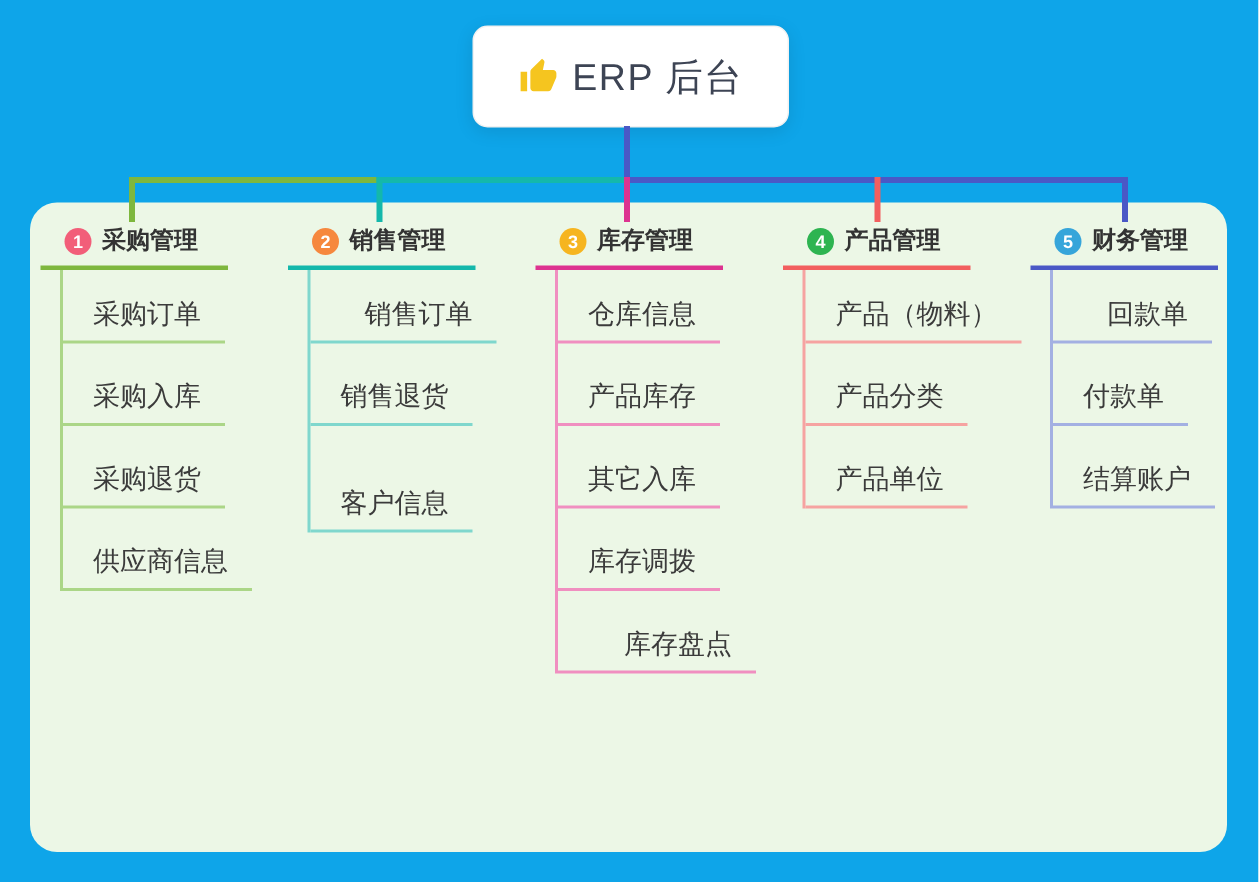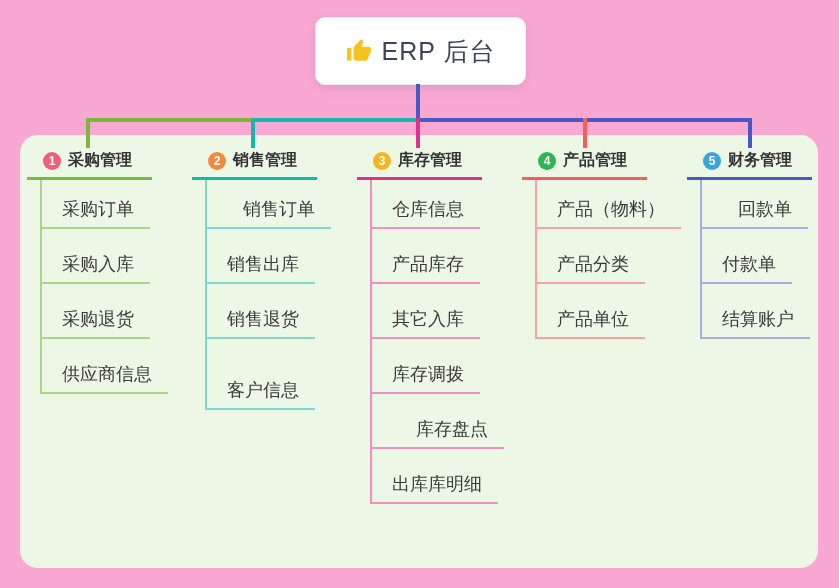--- a/index.html
+++ b/index.html
@@ -1,17 +1,17 @@
 <!DOCTYPE html>
 <html><head>
 <meta charset="utf-8">
 <style>
   html,body{margin:0;padding:0;background:#ffffff;}
   body{font-family:"Liberation Sans","DejaVu Sans",sans-serif;}
-  #canvas{position:relative;width:839px;height:588px;background:#f9a8d4;overflow:hidden;}
+  #canvas{position:relative;width:839px;height:588px;background:#0ea5e9;overflow:hidden;}
 
   .panel{position:absolute;left:20px;top:135px;width:798px;height:433px;
          background:#ecf7e6;border-radius:18px;}
 
   .root-node{position:absolute;left:315px;top:17px;width:209px;height:66px;
          background:#ffffff;border:1px solid #f1f1f1;border-radius:10px;
          box-shadow:0 3px 12px rgba(0,0,0,0.10);
          display:flex;align-items:center;justify-content:center;gap:10px;}
   .root-title{font-size:25px;color:#3d4454;font-weight:500;letter-spacing:1px;}
   .root-icon{width:26px;height:26px;display:inline-block;}
@@ -71,38 +71,36 @@
         </div>
   </div>
 
   <div class="branch" style="left: 192px;">
     <div class="branch-header" style="border-bottom-color: rgb(20, 184, 171);">
       <span class="badge" style="background: rgb(246, 136, 62);">2</span>
       <span class="branch-label">销售管理</span>
     </div>
     <div class="branch-items" style="border-left-color: rgb(127, 215, 205);">
           <div class="branch-item" style="border-bottom-color: rgb(127, 215, 205); padding-left: 36px;">销售订单</div>
-          <div class="branch-item" style="border-bottom-color: rgb(127, 215, 205);">销售出库</div>
           <div class="branch-item" style="border-bottom-color: rgb(127, 215, 205);">销售退货</div>
           <div class="branch-item" style="border-bottom-color: rgb(127, 215, 205); margin-top: 16px;">客户信息</div>
         </div>
   </div>
 
   <div class="branch" style="left: 357px;">
     <div class="branch-header" style="border-bottom-color: rgb(221, 51, 144);">
       <span class="badge" style="background: rgb(246, 181, 32);">3</span>
       <span class="branch-label">库存管理</span>
     </div>
     <div class="branch-items" style="border-left-color: rgb(240, 143, 192);">
           <div class="branch-item" style="border-bottom-color: rgb(240, 143, 192);">仓库信息</div>
           <div class="branch-item" style="border-bottom-color: rgb(240, 143, 192);">产品库存</div>
           <div class="branch-item" style="border-bottom-color: rgb(240, 143, 192);">其它入库</div>
           <div class="branch-item" style="border-bottom-color: rgb(240, 143, 192);">库存调拨</div>
           <div class="branch-item" style="border-bottom-color: rgb(240, 143, 192); padding-left: 44px;">库存盘点</div>
-          <div class="branch-item" style="border-bottom-color: rgb(240, 143, 192);">出库库明细</div>
         </div>
   </div>
 
   <div class="branch" style="left: 522px;">
     <div class="branch-header" style="border-bottom-color: rgb(242, 95, 95);">
       <span class="badge" style="background: rgb(46, 180, 81);">4</span>
       <span class="branch-label">产品管理</span>
     </div>
     <div class="branch-items" style="border-left-color: rgb(246, 163, 161);">
           <div class="branch-item" style="border-bottom-color: rgb(246, 163, 161);">产品（物料）</div>

